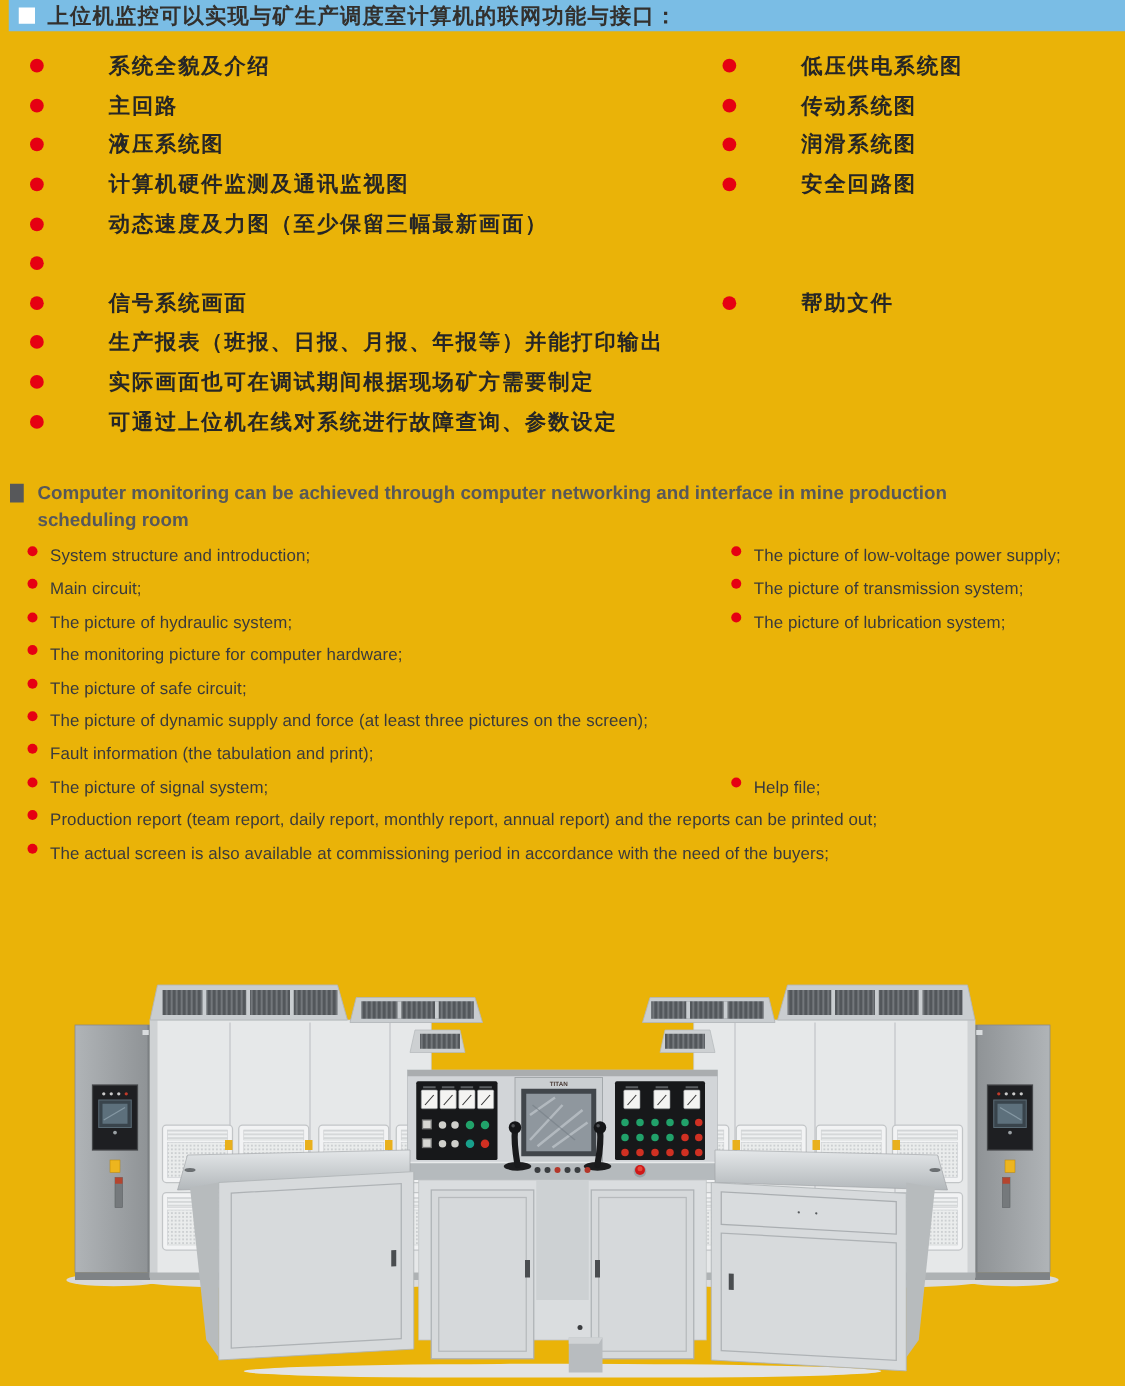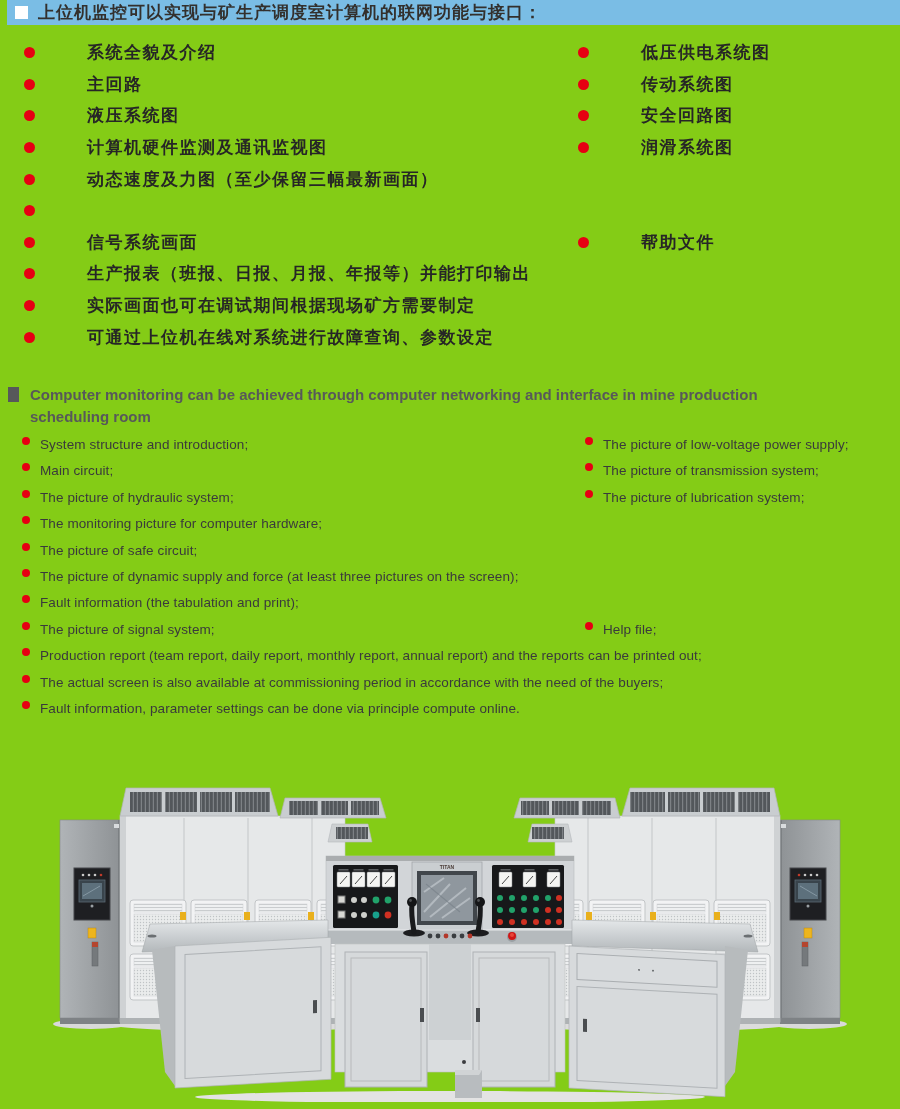--- a/index.html
+++ b/index.html
@@ -1,17 +1,17 @@
 <!DOCTYPE html>
 <html><head>
 <meta charset="utf-8">
 <title>Document</title>
 <style>
   html,body{margin:0;padding:0;background:#fff;}
-  #page{position:relative;width:900px;height:1109px;background:#84cc16;overflow:hidden;
+  #page{position:relative;width:900px;height:1109px;background:#eab308;overflow:hidden;
         font-family:"Liberation Sans","DejaVu Sans",sans-serif;}
 
   
   .top-bar{position:absolute;left:7px;top:0;width:893px;height:25px;background:#7abde5;
            display:flex;align-items:center;}
   .bar-square{width:13px;height:13px;background:#ffffff;margin:0 10px 0 8px;flex:0 0 auto;}
   .bar-title{font-size:17px;font-weight:bold;color:#33302d;letter-spacing:1px;white-space:nowrap;}
 
   
   .cn-list{position:absolute;top:37px;left:0;width:900px;}
@@ -97,25 +97,25 @@
     <div class="cn-row">
           <span class="cn-bullet"></span>
           <span class="cn-text">低压供电系统图</span>
         </div>
         <div class="cn-row">
           <span class="cn-bullet"></span>
           <span class="cn-text">传动系统图</span>
         </div>
         <div class="cn-row">
           <span class="cn-bullet"></span>
+          <span class="cn-text">润滑系统图</span>
+        </div>
+        <div class="cn-row">
+          <span class="cn-bullet"></span>
           <span class="cn-text">安全回路图</span>
-        </div>
-        <div class="cn-row">
-          <span class="cn-bullet"></span>
-          <span class="cn-text">润滑系统图</span>
         </div>
         <div class="cn-row" style="visibility: hidden;">
           <span class="cn-bullet"></span>
           <span class="cn-text"></span>
         </div>
         <div class="cn-row" style="visibility: hidden;">
           <span class="cn-bullet"></span>
           <span class="cn-text"></span>
         </div>
         <div class="cn-row">
@@ -178,24 +178,20 @@
           <span class="en-bullet"></span>
           <span class="en-text">The picture of signal system;</span>
         </div>
         <div class="en-row">
           <span class="en-bullet"></span>
           <span class="en-text">Production report (team report, daily report, monthly report, annual report) and the reports can be printed out;</span>
         </div>
         <div class="en-row">
           <span class="en-bullet"></span>
           <span class="en-text">The actual screen is also available at commissioning period in accordance with the need of the buyers;</span>
-        </div>
-        <div class="en-row">
-          <span class="en-bullet"></span>
-          <span class="en-text">Fault information, parameter settings can be done via principle compute online.</span>
         </div>
       </div>
     <div class="en-col right">
 
     <div class="en-row">
           <span class="en-bullet"></span>
           <span class="en-text">The picture of low-voltage power supply;</span>
         </div>
         <div class="en-row">
           <span class="en-bullet"></span>

